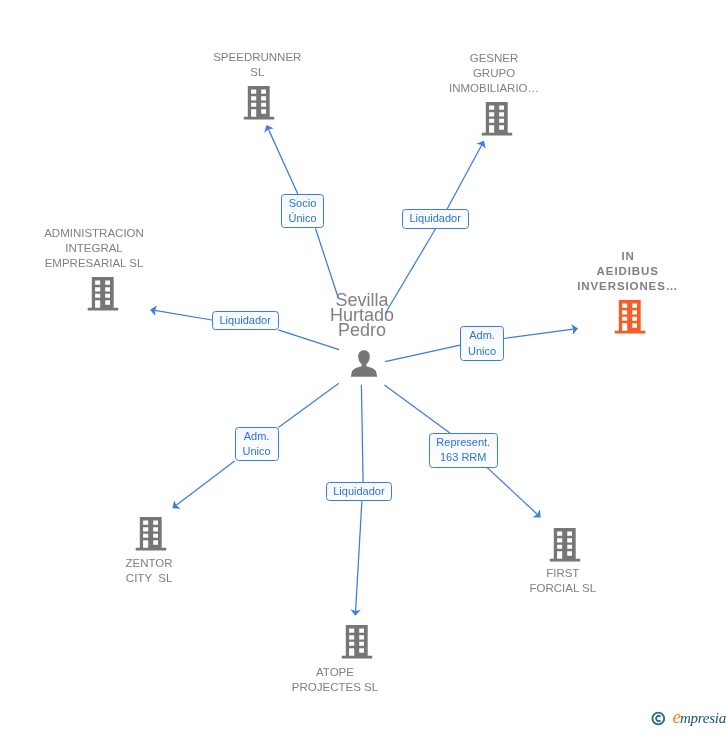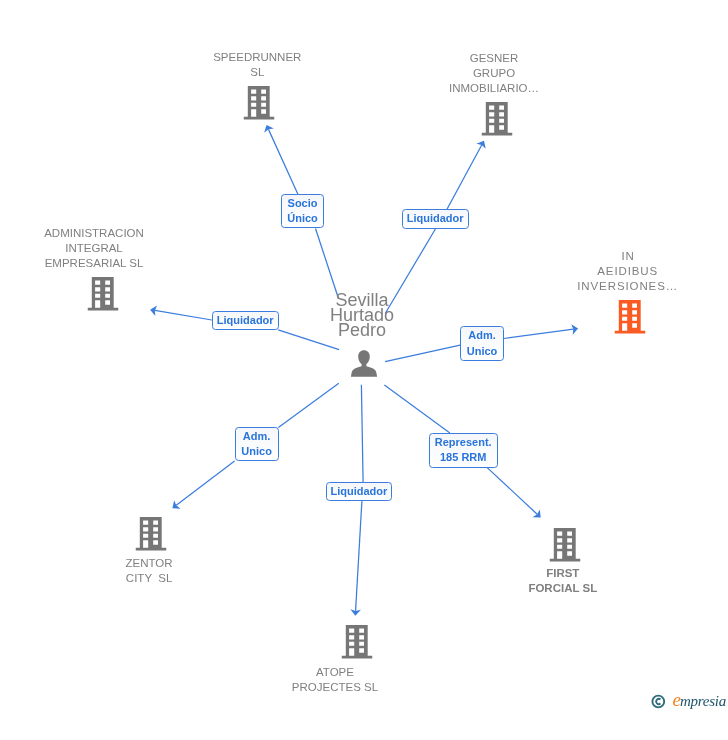--- a/index.html
+++ b/index.html
@@ -19,21 +19,21 @@
     position:absolute;
     transform:translateX(-50%);
     text-align:center;
     color:#808080;
     font-size:11.5px;
     line-height:15px;
     white-space:pre;
     letter-spacing:0;
   }
   .node-label-hl {
-    font-weight:normal;
+    font-weight:bold;
     letter-spacing:0.9px;
     text-indent:0.9px;
   }
   .node-icon { position:absolute; transform:translateX(-50%); line-height:0; }
 
   
   .center-label {
     position:absolute;
     transform:translateX(-50%);
     text-align:center;
@@ -52,25 +52,24 @@
     background:linear-gradient(180deg,#f4f6f9 0%,#fcfdfe 78%,#ffffff 100%);
     color:#2a74db;
     font-size:11px;
     line-height:15.2px;
     text-align:center;
     white-space:pre;
     padding:0;
     display:flex;
     align-items:center;
     justify-content:center;
-    font-weight:bold;
   }
 
   
-  .footer { position:absolute; left:651px; top:693px; display:flex; align-items:center; }
+  .footer { position:absolute; left:651px; top:710px; display:flex; align-items:center; }
   .copy { display:block; margin-top:0.5px; }
   .brand {
     font-family:"Liberation Serif", serif;
     font-style:italic;
     font-size:15px;
     line-height:15px;
     color:#1d5468;
     margin-left:6.5px;
     margin-top:-1.5px;
     letter-spacing:-0.25px;
@@ -145,42 +144,42 @@
       <div class="node-label" style="left: 149.1px; top: 555.7px;">ZENTOR
 CITY  SL</div>
       <div class="node-icon" style="left: 151.4px; top: 517.2px;"><svg width="31" height="34" viewBox="0 0 31 34">
           <path fill="#767676" fill-rule="evenodd" d="M4.3 0 H26.2 V30.7 H31.0 V33.6 H0 V30.7 H4.3 ZM7.6 3.5 H12.7 V7.8 H7.6 ZM17.7 3.5 H22.5 V7.8 H17.7 ZM7.6 10.2 H12.7 V14.6 H7.6 ZM17.7 10.2 H22.5 V14.6 H17.7 ZM7.6 16.8 H12.7 V20.8 H7.6 ZM17.7 16.8 H22.5 V20.8 H17.7 ZM7.6 23.3 H12.7 V30.7 H7.6 ZM17.7 23.3 H22.5 V27.8 H17.7 Z"></path>
         </svg></div>
       <div class="node-label" style="left: 335px; top: 665px;">ATOPE
 PROJECTES SL</div>
       <div class="node-icon" style="left: 356.8px; top: 625.4px;"><svg width="31" height="34" viewBox="0 0 31 34">
           <path fill="#767676" fill-rule="evenodd" d="M4.3 0 H26.2 V30.7 H31.0 V33.6 H0 V30.7 H4.3 ZM7.6 3.5 H12.7 V7.8 H7.6 ZM17.7 3.5 H22.5 V7.8 H17.7 ZM7.6 10.2 H12.7 V14.6 H7.6 ZM17.7 10.2 H22.5 V14.6 H17.7 ZM7.6 16.8 H12.7 V20.8 H7.6 ZM17.7 16.8 H22.5 V20.8 H17.7 ZM7.6 23.3 H12.7 V30.7 H7.6 ZM17.7 23.3 H22.5 V27.8 H17.7 Z"></path>
         </svg></div>
-      <div class="node-label" style="left: 562.8px; top: 566px; font-weight: bold;">FIRST
+      <div class="node-label" style="left: 562.8px; top: 566px;">FIRST
 FORCIAL SL</div>
       <div class="node-icon" style="left: 564.5px; top: 527.9px;"><svg width="31" height="34" viewBox="0 0 31 34">
           <path fill="#767676" fill-rule="evenodd" d="M4.3 0 H26.2 V30.7 H31.0 V33.6 H0 V30.7 H4.3 ZM7.6 3.5 H12.7 V7.8 H7.6 ZM17.7 3.5 H22.5 V7.8 H17.7 ZM7.6 10.2 H12.7 V14.6 H7.6 ZM17.7 10.2 H22.5 V14.6 H17.7 ZM7.6 16.8 H12.7 V20.8 H7.6 ZM17.7 16.8 H22.5 V20.8 H17.7 ZM7.6 23.3 H12.7 V30.7 H7.6 ZM17.7 23.3 H22.5 V27.8 H17.7 Z"></path>
         </svg></div>
       <div class="center-label" style="left: 362px; top: 293.4px;">Sevilla
 Hurtado
 Pedro</div>
       <div class="node-icon" style="left: 364.4px; top: 350.2px;"><svg width="27" height="27" viewBox="0 0 27 27">
           <path fill="#767676" d="M13.4 0.2 C10.2 0.2 7.7 2.7 7.7 6.4 C7.7 9.9 9.6 13.0 11.1 13.9 L11.1 16.3 C7.4 17.3 4.6 18.2 3.0 19.4 C1.8 20.3 1.2 21.6 1.0 23.2 L0.4 26.8 L26.6 26.8 L26.0 23.2 C25.8 21.6 25.2 20.3 24.0 19.4 C22.4 18.2 19.6 17.3 15.9 16.3 L15.9 13.9 C17.4 13.0 19.3 9.9 19.3 6.4 C19.3 2.7 16.6 0.2 13.4 0.2 Z"></path>
         </svg></div>
       <div class="edge-label" style="left: 281px; top: 193.9px; width: 43.1px; height: 34.2px;">Socio
 Único</div>
       <div class="edge-label" style="left: 401.6px; top: 209px; width: 67.2px; height: 19.5px;">Liquidador</div>
       <div class="edge-label" style="left: 211.8px; top: 311.4px; width: 66.8px; height: 18.7px;">Liquidador</div>
       <div class="edge-label" style="left: 460.1px; top: 326.4px; width: 43.9px; height: 34.4px;">Adm.
 Unico</div>
       <div class="edge-label" style="left: 234.6px; top: 427.3px; width: 44px; height: 33.8px;">Adm.
 Unico</div>
       <div class="edge-label" style="left: 326.1px; top: 482px; width: 65.7px; height: 19.1px;">Liquidador</div>
       <div class="edge-label" style="left: 428.8px; top: 432.9px; width: 68.9px; height: 34.7px;">Represent.
-185 RRM</div>
+163 RRM</div>
     </div>
 </div>
 
 <div class="footer">
   <svg class="copy" width="15" height="15" viewBox="0 0 15 15">
     <circle cx="7.3" cy="7.5" r="5.9" fill="none" stroke="#2e6b7d" stroke-width="1.9"></circle>
     <path d="M9.5 5.5 A2.6 2.6 0 1 0 9.5 9.5" fill="none" stroke="#2e6b7d" stroke-width="1.75" stroke-linecap="butt"></path>
   </svg>
   <span class="brand"><span class="brand-e">e</span><span>mpresia</span></span>
 </div>

